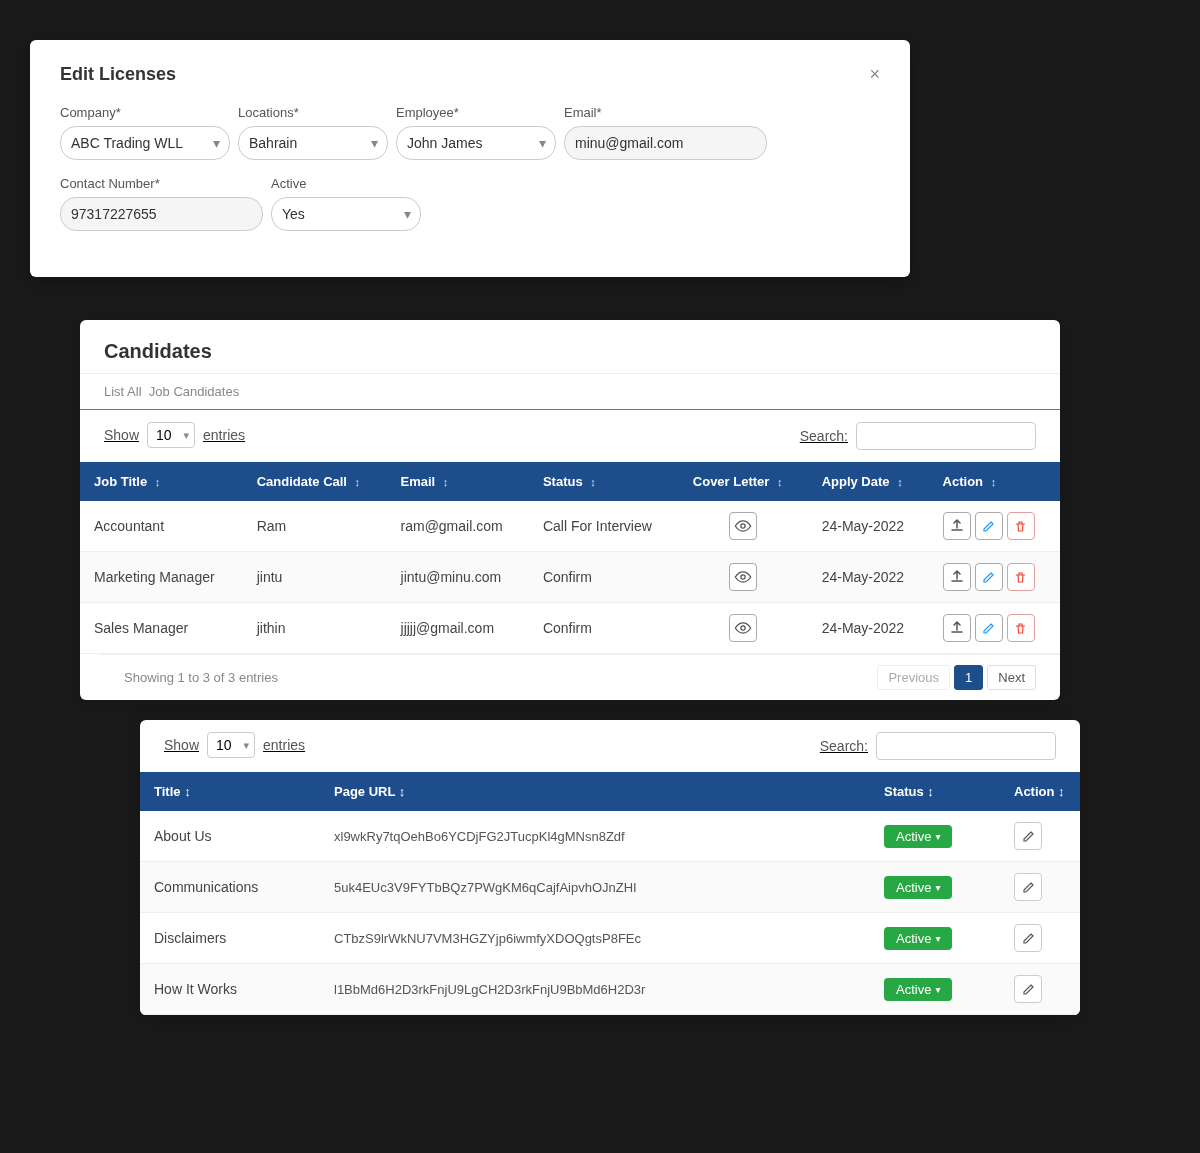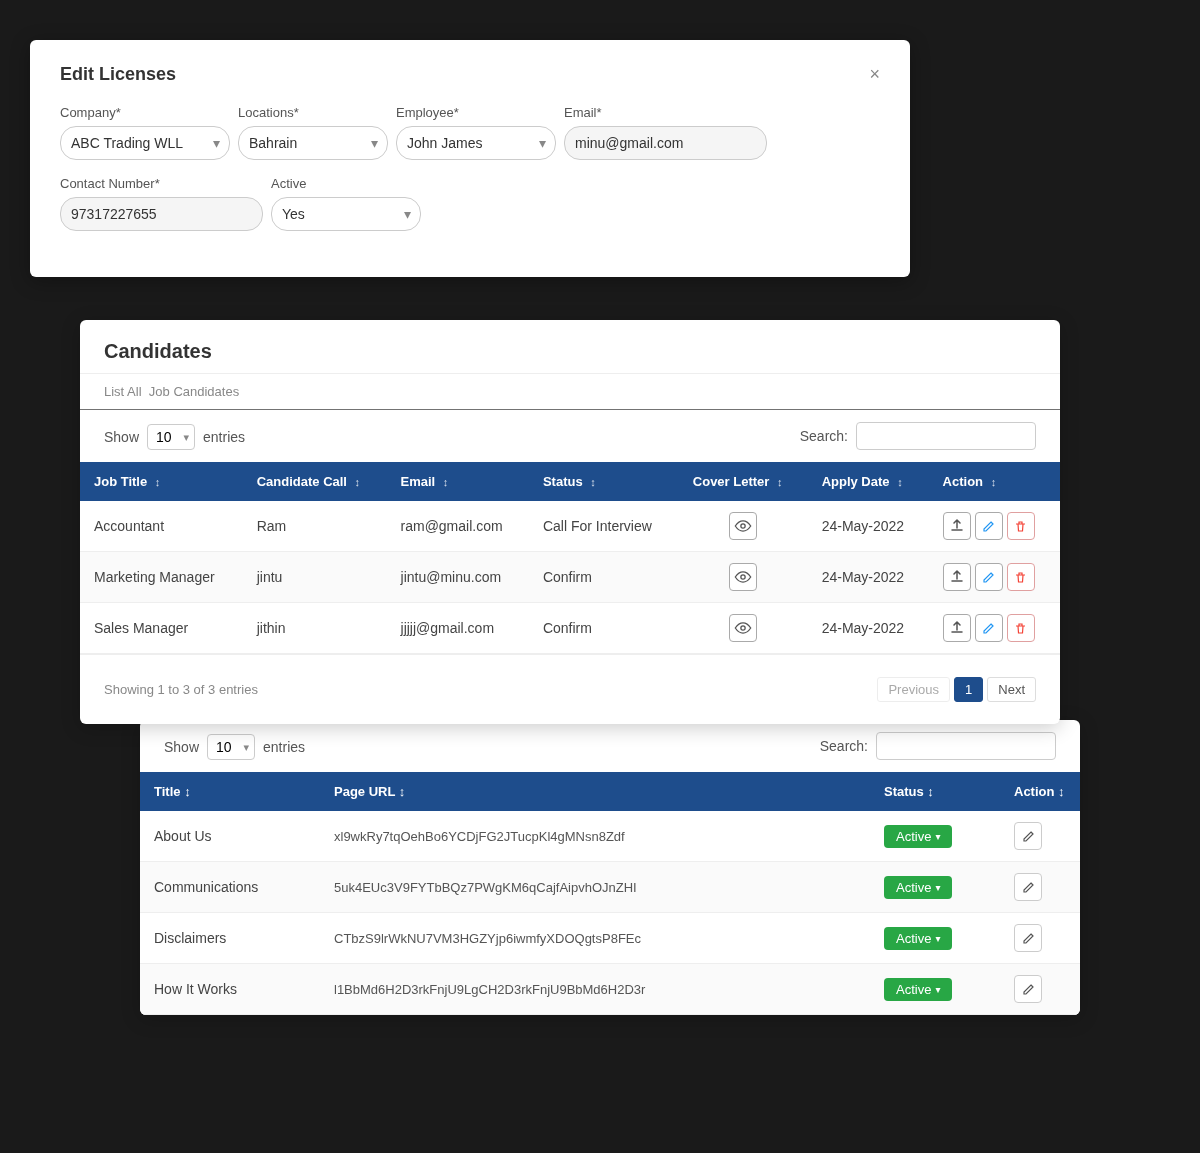--- a/index.html
+++ b/index.html
@@ -121,22 +121,23 @@
       border-bottom: 1px solid #737373;
     }
     .panel-subtitle span {
       color: #888;
     }
 
     
     .table-controls {
       display: flex;
       justify-content: space-between;
-      align-items: flex-end;
+      align-items: flex-start;
       padding: 12px 24px;
+      text-decoration: underline;
     }
     .show-entries {
       display: flex;
       align-items: center;
       gap: 8px;
       font-size: 14px;
       color: #555;
     }
     .show-entries select {
       border: 1px solid #ccc;
@@ -222,24 +223,25 @@
       align-items: center;
       justify-content: center;
     }
     .eye-svg { width: 18px; height: 12px; }
 
     
     .table-footer {
       display: flex;
       justify-content: space-between;
       align-items: center;
-      padding: 22px 24px;
+      padding: 10px 24px;
       font-size: 13px;
       color: #888;
       border-top: 1px solid #eee;
+      margin-left: 20px;
     }
     .pagination {
       display: flex;
       align-items: center;
       gap: 4px;
     }
     .page-btn {
       padding: 4px 10px;
       border: 1px solid #ddd;
       background: #fff;

